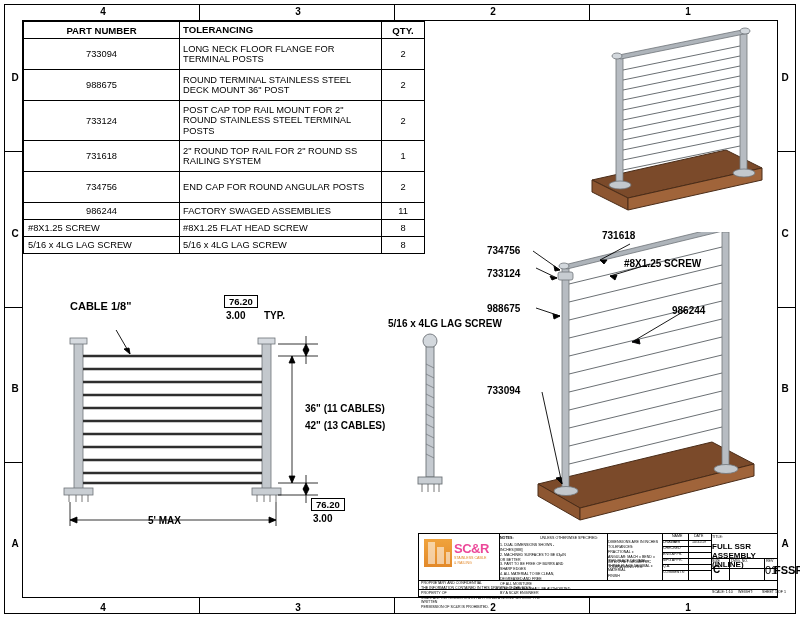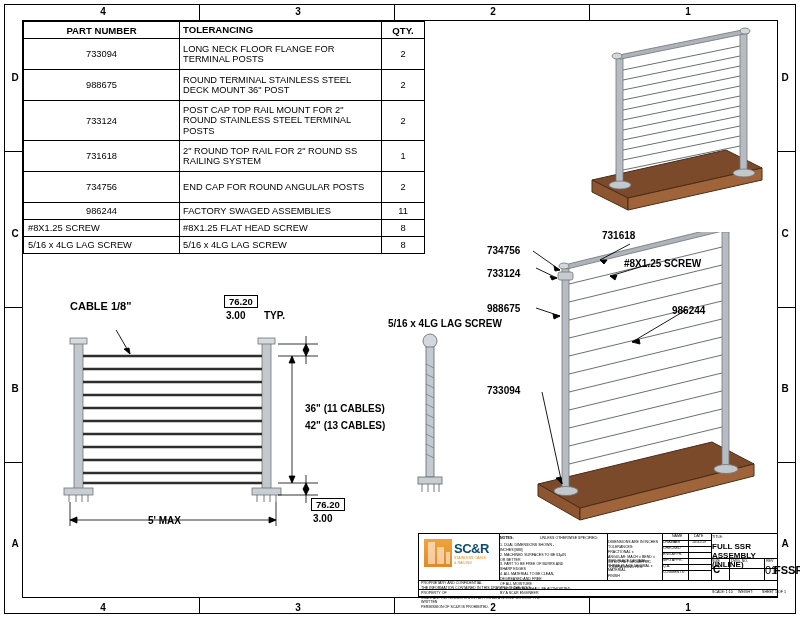--- a/index.html
+++ b/index.html
@@ -46,21 +46,21 @@
 
   
   .tb{position:absolute;left:418px;top:533px;width:360px;height:64px;border:1px solid #000;box-sizing:border-box;font-size:5px;}
   .tb-line{position:absolute;background:#000;}
   .logo-box{position:absolute;left:420px;top:535px;width:78px;height:44px;}
   .logo-mark{position:absolute;left:4px;top:4px;width:28px;height:28px;background:
      linear-gradient(#f0a33c,#e2892a);}
   .logo-grid{position:absolute;left:4px;top:4px;width:28px;height:28px;}
   .lg-cell{position:absolute;background:#fff;opacity:.55;}
   .logo-text{position:absolute;left:34px;top:6px;}
-  .logo-scr{font-size:13px;font-weight:bold;letter-spacing:-0.5px;color:#0c4a6e;}
+  .logo-scr{font-size:13px;font-weight:bold;letter-spacing:-0.5px;color:#ec4899;}
   .logo-sub{font-size:3.6px;color:#e2892a;line-height:1.5;}
   .notes{position:absolute;font-size:3.6px;line-height:1.35;}
   .tb-title{position:absolute;font-size:8px;font-weight:bold;}
   .tb-fssr{position:absolute;font-size:11px;font-weight:bold;padding-left:36px;}
   .tb-c{position:absolute;font-size:10px;font-weight:bold;}
   .tb-01{position:absolute;font-size:11px;font-weight:normal;}
   .tb-lab{position:absolute;font-size:3.6px;}
 </style>
 </head>
 <body>

